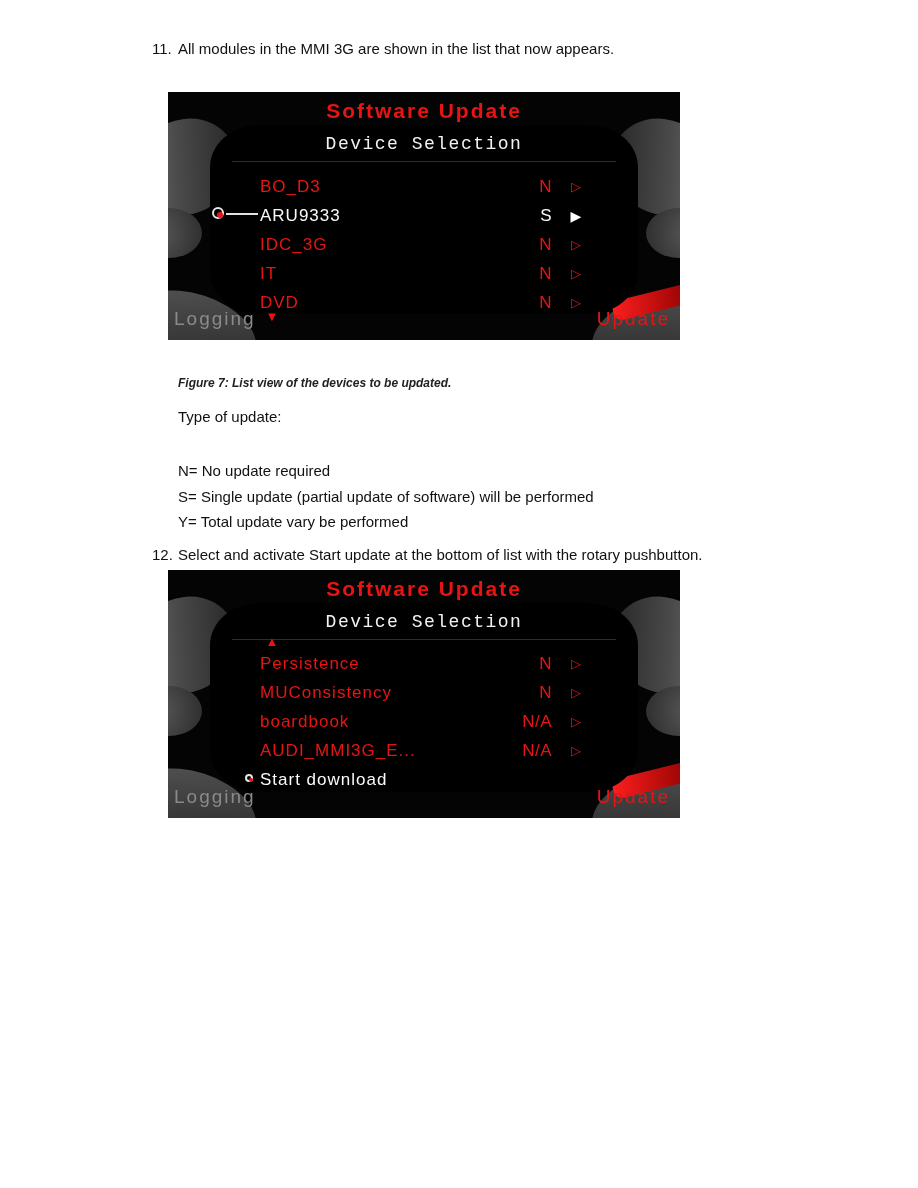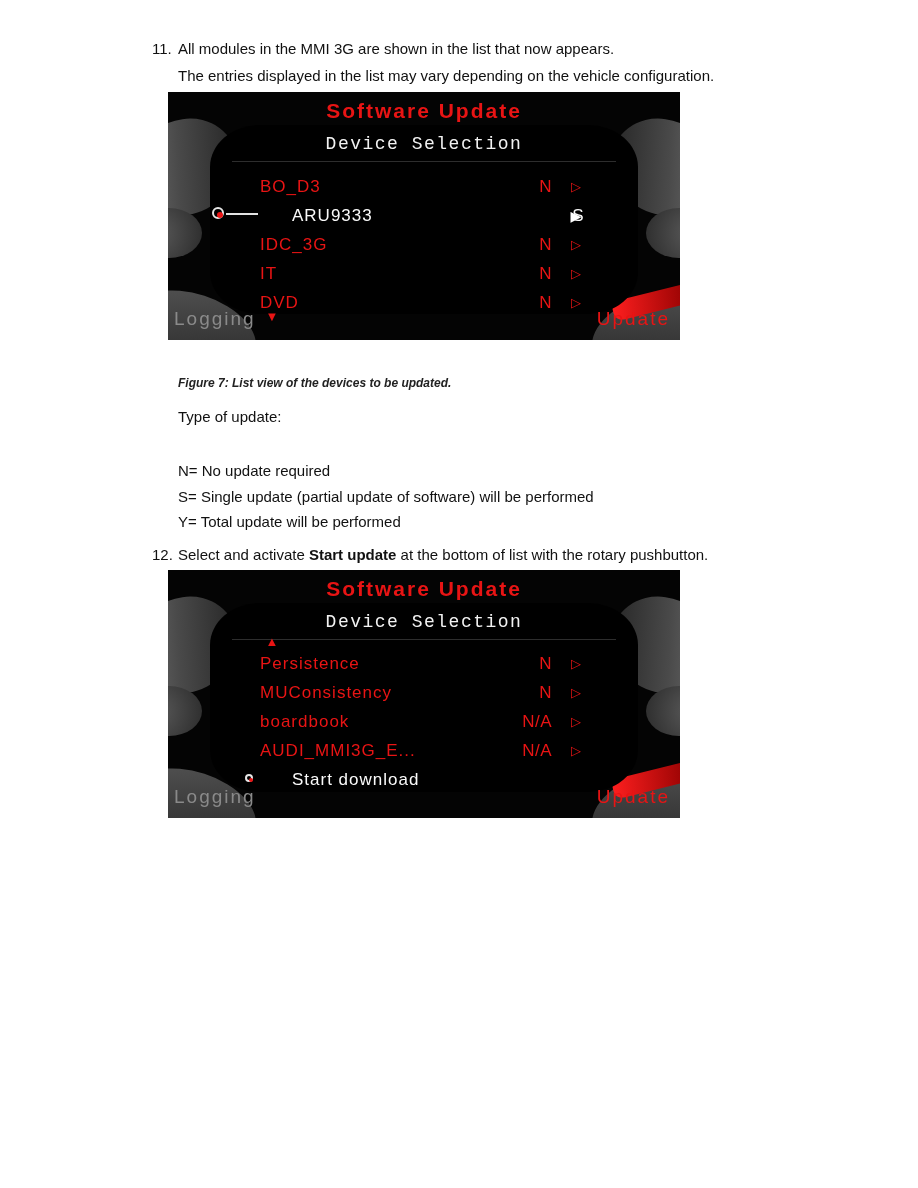--- a/index.html
+++ b/index.html
@@ -10,21 +10,21 @@
     font-family: "Liberation Sans", "DejaVu Sans", sans-serif;
     color: #111;
   }
   .page { position: relative; width: 918px; height: 1188px; background: #fff; overflow: hidden; }
 
   
   .step-line { position: absolute; left: 152px; display: flex; font-size: 15px; line-height: 19px; }
   .step-num { width: 26px; flex: 0 0 26px; }
   .body-line { position: absolute; font-size: 15px; line-height: 19px; }
   .fig-caption { position: absolute; font-size: 12px; font-style: italic; font-weight: bold; color: #222; }
-  .bold { font-weight: bold; }
+  .bold { font-weight: normal; }
 
   
   .mmi {
     position: absolute; left: 168px;
     width: 512px; height: 248px;
     background: #040404; overflow: hidden;
   }
   .bz { position: absolute; border-radius: 50%; z-index: 0; }
   .bz-tl { left: -36px; top: 28px; width: 106px; height: 94px; transform: rotate(-28deg);
            background: linear-gradient(115deg, #757575 5%, #4a4a4a 45%, #262626 90%); }
@@ -47,21 +47,21 @@
   .mmi-header { position: absolute; top: 42px; left: 0; right: 0; text-align: center; z-index: 2;
                 color: var(--mmi-white); font-size: 18px; letter-spacing: 1.5px; font-family: Liberation Mono, monospace; }
   .hdr-line { position: absolute; top: 69px; left: 64px; right: 64px; height: 1px; background: #2d2d2d; z-index: 2; }
 
   .mmi-row { position: absolute; left: 0; width: 100%; height: 26px; line-height: 26px; z-index: 2; }
   .row-label { position: absolute; left: 92px; font-size: 17px; letter-spacing: 1px; color: var(--mmi-red); text-align: right; }
   .row-status { position: absolute; left: 322px; width: 62px; text-align: right; font-size: 17px;
                 letter-spacing: 0.5px; color: var(--mmi-red); }
   .row-arrow { position: absolute; left: 398px; width: 20px; text-align: center; font-size: 13px;
                color: var(--mmi-red); }
-  .mmi-row.selected .row-label, .mmi-row.selected .row-status { color: #fafafa; margin-left: 32px; }
+  .mmi-row.selected .row-label, .mmi-row.selected .row-status { color: #fafafa; }
   .mmi-row.selected .row-arrow { color: #ffffff; font-size: 14px; }
 
   .scroll-arrow { position: absolute; left: 94px; width: 20px; text-align: center; z-index: 2;
                   color: var(--mmi-red); font-size: 13px; line-height: 14px; }
 
   .footer-left { position: absolute; left: 6px; bottom: 10px; z-index: 2;
                  color: var(--mmi-gray); font-size: 19px; letter-spacing: 2px; }
   .footer-right { position: absolute; right: 10px; bottom: 10px; z-index: 2;
                   color: var(--mmi-red); font-size: 19px; letter-spacing: 2px; }
 
@@ -75,21 +75,20 @@
 </style>
 </head>
 <body>
 
 <div class="page">
 
   <div class="step-line" style="top:39px">
     <span class="step-num">11.</span>
     <span class="step-text">All modules in the MMI 3G are shown in the list that now appears.</span>
   </div>
-  <div class="body-line" style="left:178px; top:66px">The entries displayed in the list may vary depending on the vehicle configuration.</div>
 
   <div class="mmi" style="top:92px">
     <div class="bz bz-tl"></div>
     <div class="bz bz-tr"></div>
     <div class="bz bz-ml"></div>
     <div class="bz bz-mr"></div>
     <div class="bz bz-bl"></div>
     <div class="bz bz-br"></div>
     <div class="red-wedge"></div>
     <div class="display"></div>
@@ -129,21 +128,21 @@
     <div class="footer-right">Update</div>
     <div class="knob-line"></div>
     <div class="knob-ring knob-big"></div>
   </div>
 
   <div class="fig-caption" style="left:178px; top:376px">Figure 7: List view of the devices to be updated.</div>
 
   <div class="body-line" style="left:178px; top:407px">Type of update:</div>
   <div class="body-line" style="left:178px; top:461px">N= No update required</div>
   <div class="body-line" style="left:178px; top:487px">S= Single update (partial update of software) will be performed</div>
-  <div class="body-line" style="left:178px; top:512px">Y= Total update will be performed</div>
+  <div class="body-line" style="left:178px; top:512px">Y= Total update vary be performed</div>
 
   <div class="step-line" style="top:545px">
     <span class="step-num">12.</span>
     <span class="step-text"><span>Select and activate </span><span class="bold">Start update</span><span> at the bottom of list with the rotary pushbutton.</span></span>
   </div>
 
   <div class="mmi" style="top:570px">
     <div class="bz bz-tl"></div>
     <div class="bz bz-tr"></div>
     <div class="bz bz-ml"></div>

